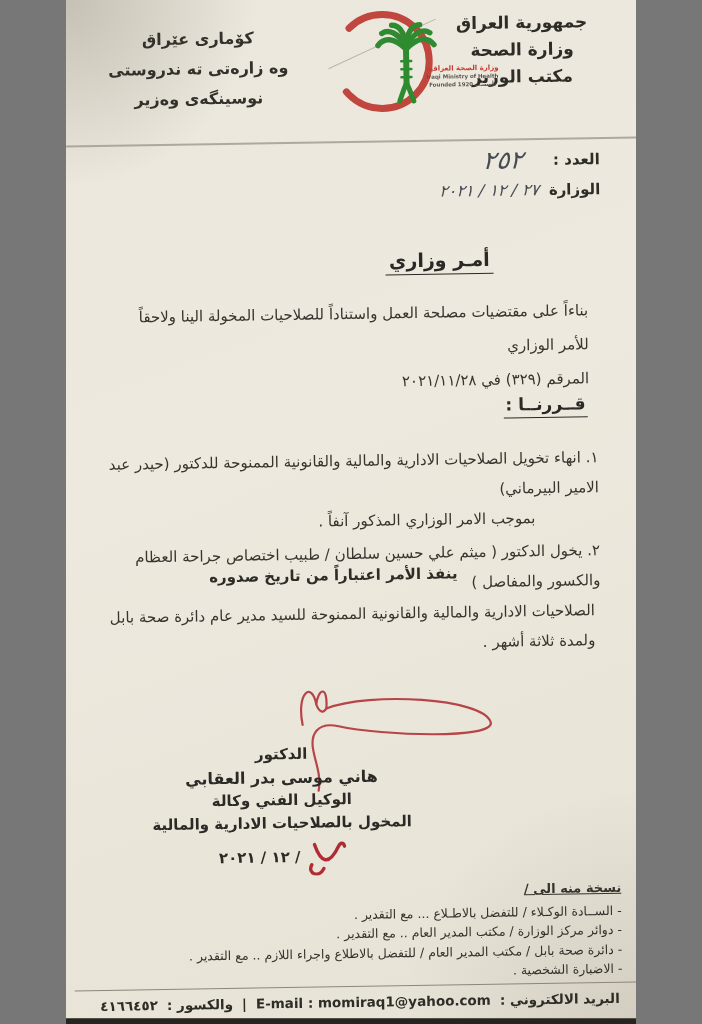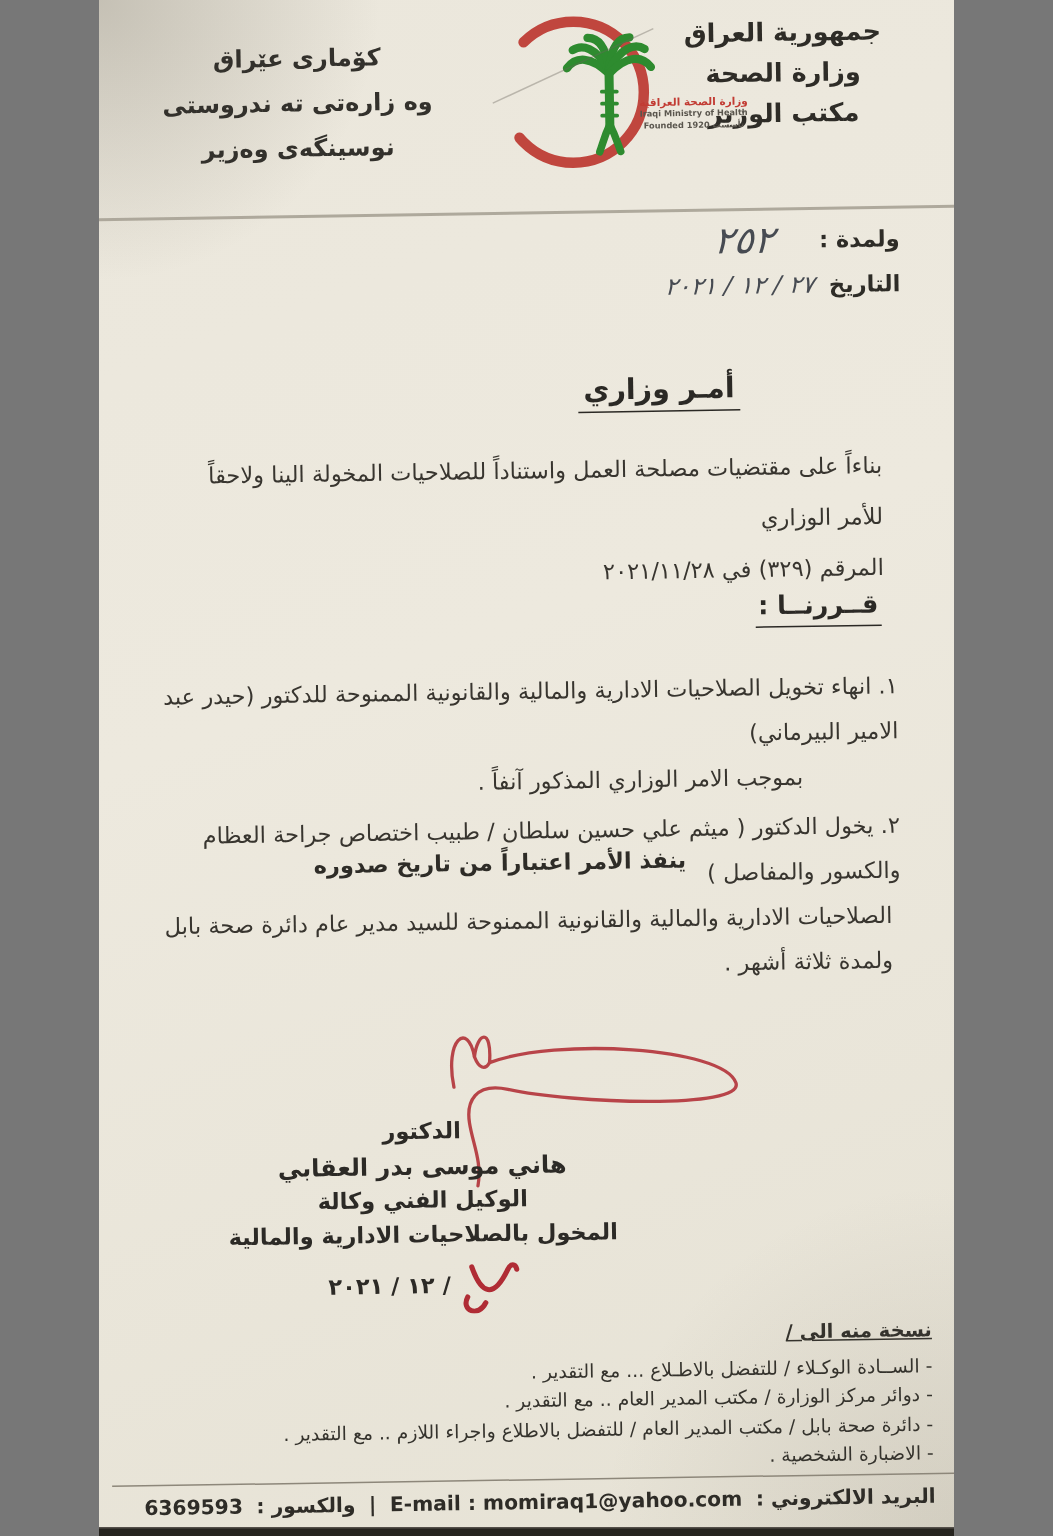--- a/index.html
+++ b/index.html
@@ -129,25 +129,25 @@
         <div class="logo-en">Iraqi Ministry of Health</div>
         <div class="logo-en">Founded 1920 تأسست</div>
       </div>
     </div>
 
     <div class="divider"></div>
     <div class="crease"></div>
 
     <div class="meta">
       <div class="meta-row">
-        <span class="meta-label">ولمدة :</span>
+        <span class="meta-label">العدد :</span>
         <span class="hand num-val">٢٥٢</span>
       </div>
       <div class="meta-row">
-        <span class="meta-label">التاريخ</span>
+        <span class="meta-label">الوزارة</span>
         <span class="hand date-val">٢٧ / ١٢ / ٢٠٢١</span>
       </div>
     </div>
 
     <div class="doc-title">
       <span>أمـر وزاري</span>
     </div>
 
     <div class="preamble">
       <div>بناءاً على مقتضيات مصلحة العمل واستناداً للصلاحيات المخولة الينا ولاحقاً للأمر الوزاري</div>
@@ -200,18 +200,18 @@
       <div>- دوائر مركز الوزارة / مكتب المدير العام .. مع التقدير .</div>
       <div>- دائرة صحة بابل / مكتب المدير العام / للتفضل بالاطلاع واجراء اللازم .. مع التقدير .</div>
       <div>- الاضبارة الشخصية .</div>
     </div>
 
     <div class="footer">
       <span>البريد الالكتروني :</span>
       <span class="ltr">E-mail : momiraq1@yahoo.com</span>
       <span>|</span>
       <span>والكسور :</span>
-      <span>6369593</span>
+      <span>٤١٦٦٤٥٢</span>
     </div>
   </div>
 
   <div class="scan-edge"></div>
 </div>
 
 </body></html>

